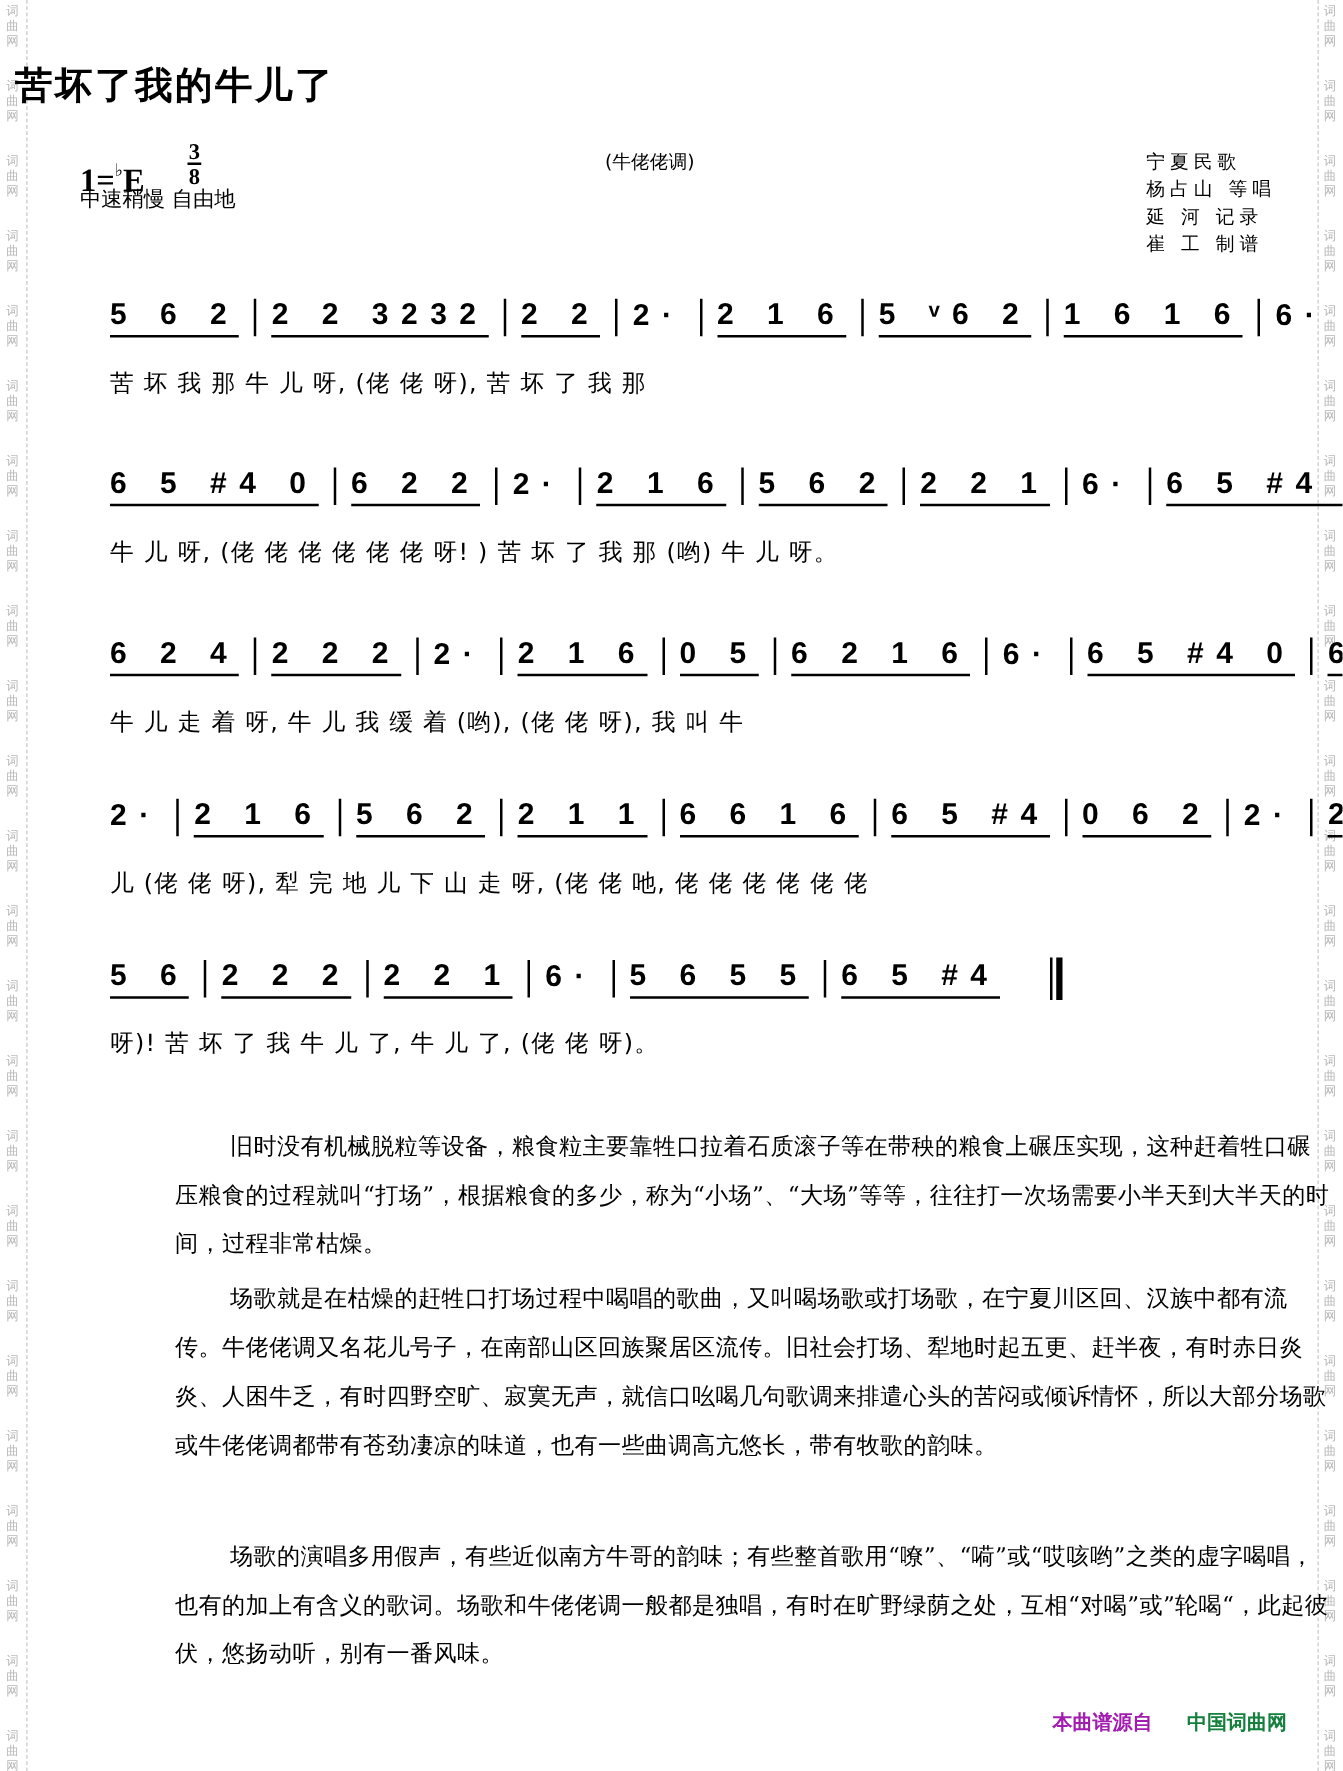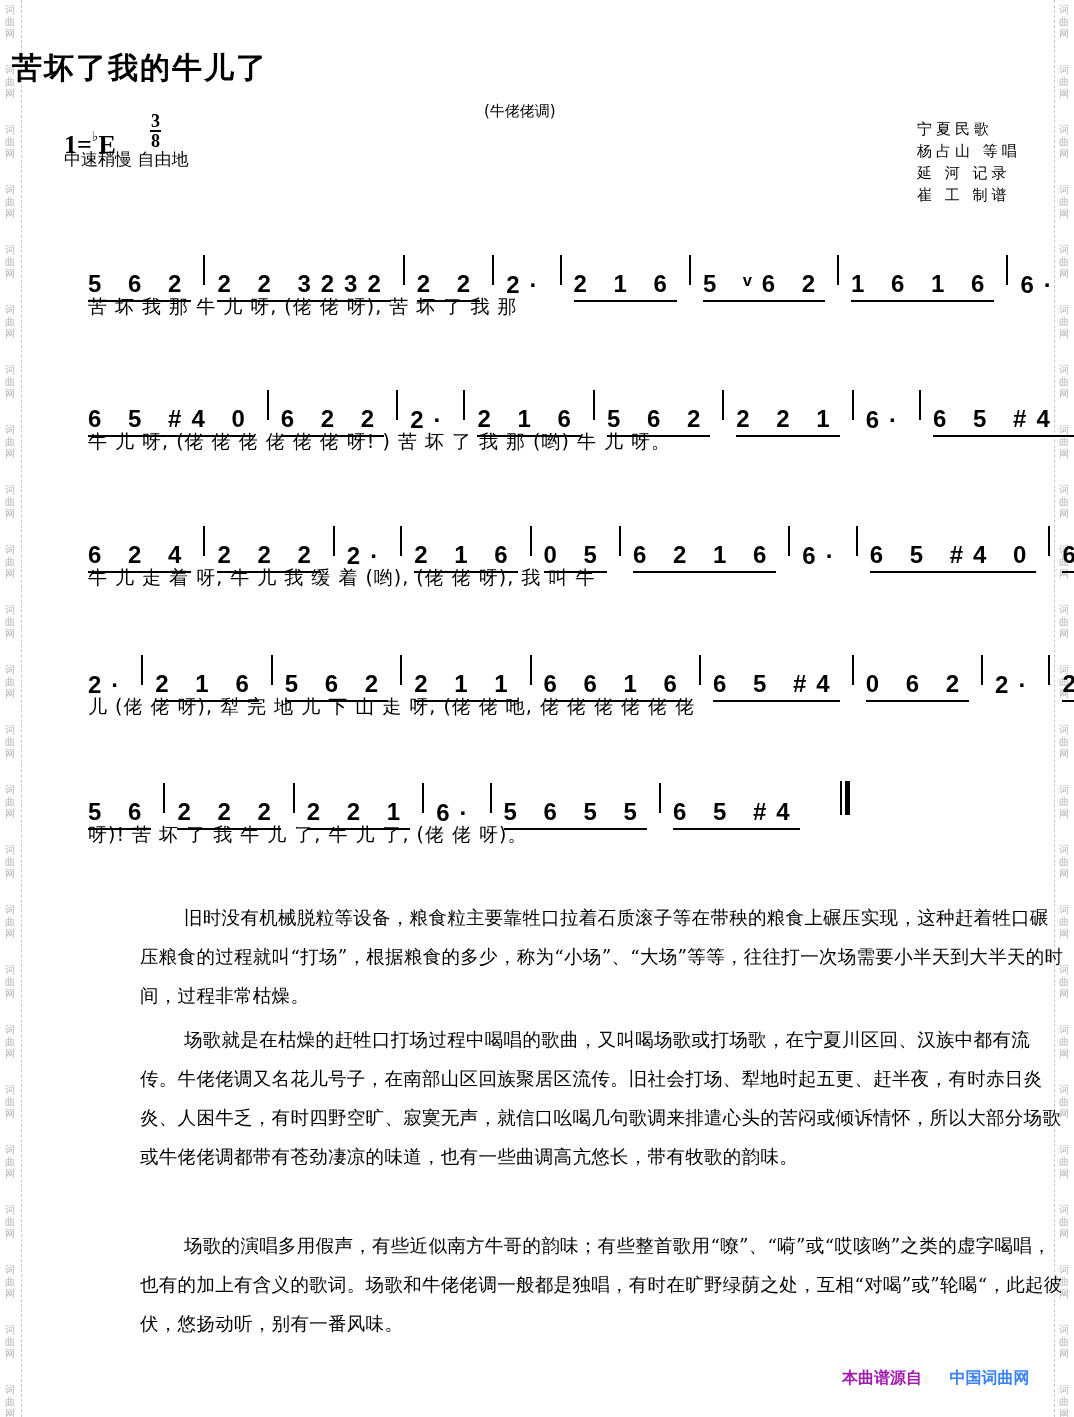--- a/index.html
+++ b/index.html
@@ -12,35 +12,35 @@
   .wm-line-right { right:19px; }
   .wm-group { height:60px; padding-top:4px; box-sizing:border-box; }
   .wm-group span { display:block; }
 
   .title { position:absolute; top:48px; left:0; width:1074px; text-align:left; font-size:30px; font-weight:bold; letter-spacing:2px; font-family:"DejaVu Sans", sans-serif;padding-left:12px; }
   .key { position:absolute; left:64px; top:128px; font-family:"Liberation Serif", serif; font-weight:bold; font-size:26px; }
   .key sup { font-size:14px; font-weight:normal; vertical-align:12px; }
   .timesig { position:absolute; left:150px; top:112px; font-family:"Liberation Serif", serif; font-weight:bold; font-size:18px; text-align:center; line-height:18px; }
   .timesig .num { border-bottom:2px solid #000; padding:0 1px; }
   .tempo { position:absolute; left:64px; top:148px; font-size:17px; }
-  .subtitle { position:absolute; left:484px; top:102px; font-size:15px; }
+  .subtitle { position:absolute; left:484px; top:120px; font-size:15px; }
   .credits { position:absolute; left:917px; top:118px; font-size:15px; line-height:22px; letter-spacing:4px; }
 
   .row { position:absolute; left:88px; width:920px; }
   .notes { position:absolute; top:0; left:0; height:44px; width:920px; font-family:"Liberation Sans", sans-serif; font-weight:bold; font-size:24px; white-space:nowrap; }
   .lyrics { position:absolute; top:56px; left:0; width:920px; font-size:19px; white-space:nowrap; letter-spacing:1px; }
   .bar { display:inline-block; width:2px; height:30px; background:#000; vertical-align:middle; margin:0 12px; }
-  .measure { display:inline-block; vertical-align:middle; border-bottom:2px solid #000; padding-bottom:2px; letter-spacing:10px;margin-top:32px; }
+  .measure { display:inline-block; vertical-align:middle; border-bottom:2px solid #000; padding-bottom:2px; letter-spacing:10px; }
   .measure.plain { border-bottom:none; }
   .finalbar { display:inline-block; width:3px; height:34px; border-left:2px solid #000; border-right:5px solid #000; vertical-align:middle; margin-left:40px; }
 
   .para { position:absolute; left:94px; width:924px; font-family:"DejaVu Serif", serif; font-size:18.5px; line-height:39px; text-indent:44px; letter-spacing:0.3px;margin-left:46px; }
   .footer { position:absolute; top:1368px; left:842px; font-size:16px; font-weight:bold; }
   .footer .src { color:#a21caf; margin-right:22px; }
-  .footer .site { color:#3b82f6; }
+  .footer .site { color:#15803d; }
 </style>
 </head>
 <body>
 
 <div class="wm wm-left" id="wmL">
     <div class="wm-group">
       <span>词</span>
       <span>曲</span>
       <span>网</span>
     </div>

